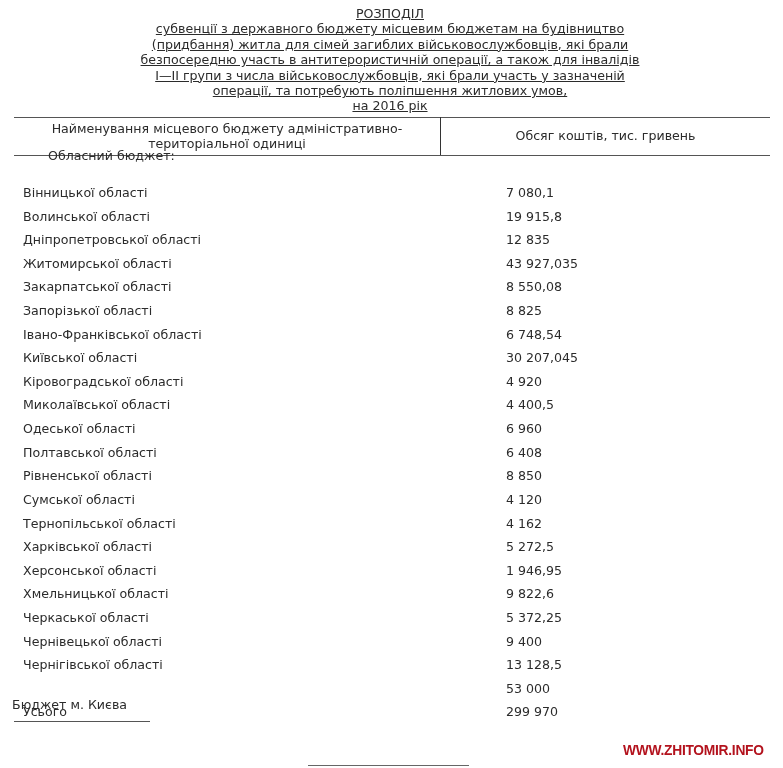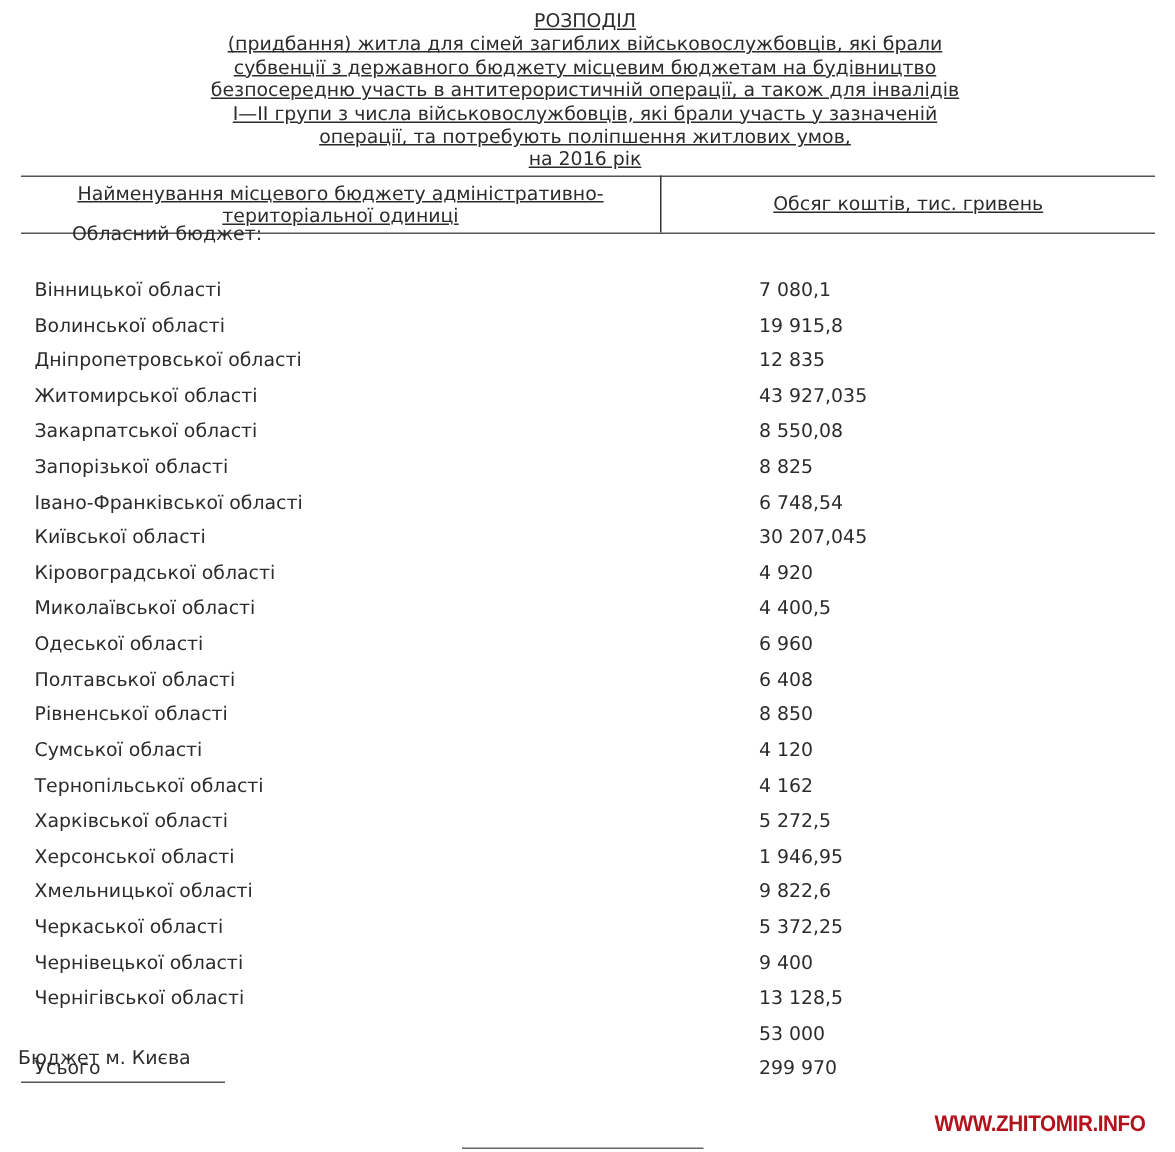--- a/index.html
+++ b/index.html
@@ -12,21 +12,20 @@
       position: absolute; left: 100px; top: 6px; width: 580px;
       text-align: center; font-size: 12.6px; line-height: 15.4px; text-decoration: underline;
     }
     .title-block div { white-space: nowrap; }
     .table-top { position: absolute; left: 14px; top: 117px; width: 756px; height: 0; border-top: 1.5px solid #555; }
     .table-head-bottom { position: absolute; left: 14px; top: 155px; width: 756px; height: 0; border-top: 1.5px solid #555; }
     .vsep { position: absolute; left: 440px; top: 117px; width: 0; height: 38px; border-left: 1px solid #333; }
     .th {
       position: absolute; top: 121px; font-size: 12.6px; line-height: 15px;
       text-align: center;
-      text-decoration: underline;
     }
     .th-name { left: 14px; width: 426px; }
     .th-amount { left: 441px; width: 329px; top: 128px; }
     .section-label { position: absolute; left: 48px; top: 148px; font-size: 12.6px; }
     .rows { position: absolute; left: 0; top: 183px; width: 629px; }
     .row { position: relative; height: 23.62px; font-size: 12.6px; line-height: 20px; }
     .row .name { position: absolute; left: 23px; top: 0; white-space: nowrap; }
     .row .val { position: absolute; left: 506px; width: 200px; top: 0; text-align: left; white-space: nowrap; }
     .row.underlined .name { left: 12px; margin-top: 16px; }
     .kyiv-underline { position: absolute; left: 14px; top: 721px; width: 136px; height: 0; border-top: 1.5px solid #555; }
@@ -36,22 +35,22 @@
       font-family: "Liberation Sans", sans-serif; font-weight: bold;
       font-size: 15px; color: #b3121d; letter-spacing: -0.3px;
       transform: scaleX(0.92); transform-origin: left top; white-space: nowrap;
     }
   </style>
 </head>
 <body>
 
 <div class="title-block">
   <div>РОЗПОДІЛ</div>
+  <div>субвенції з державного бюджету місцевим бюджетам на будівництво</div>
   <div>(придбання) житла для сімей загиблих військовослужбовців, які брали</div>
-  <div>субвенції з державного бюджету місцевим бюджетам на будівництво</div>
   <div>безпосередню участь в антитерористичній операції, а також для інвалідів</div>
   <div>I—II групи з числа військовослужбовців, які брали участь у зазначеній</div>
   <div>операції, та потребують поліпшення житлових умов,</div>
   <div>на 2016 рік</div>
 </div>
 
 <div class="table-top"></div>
 <div class="vsep"></div>
 <div class="table-head-bottom"></div>
 

